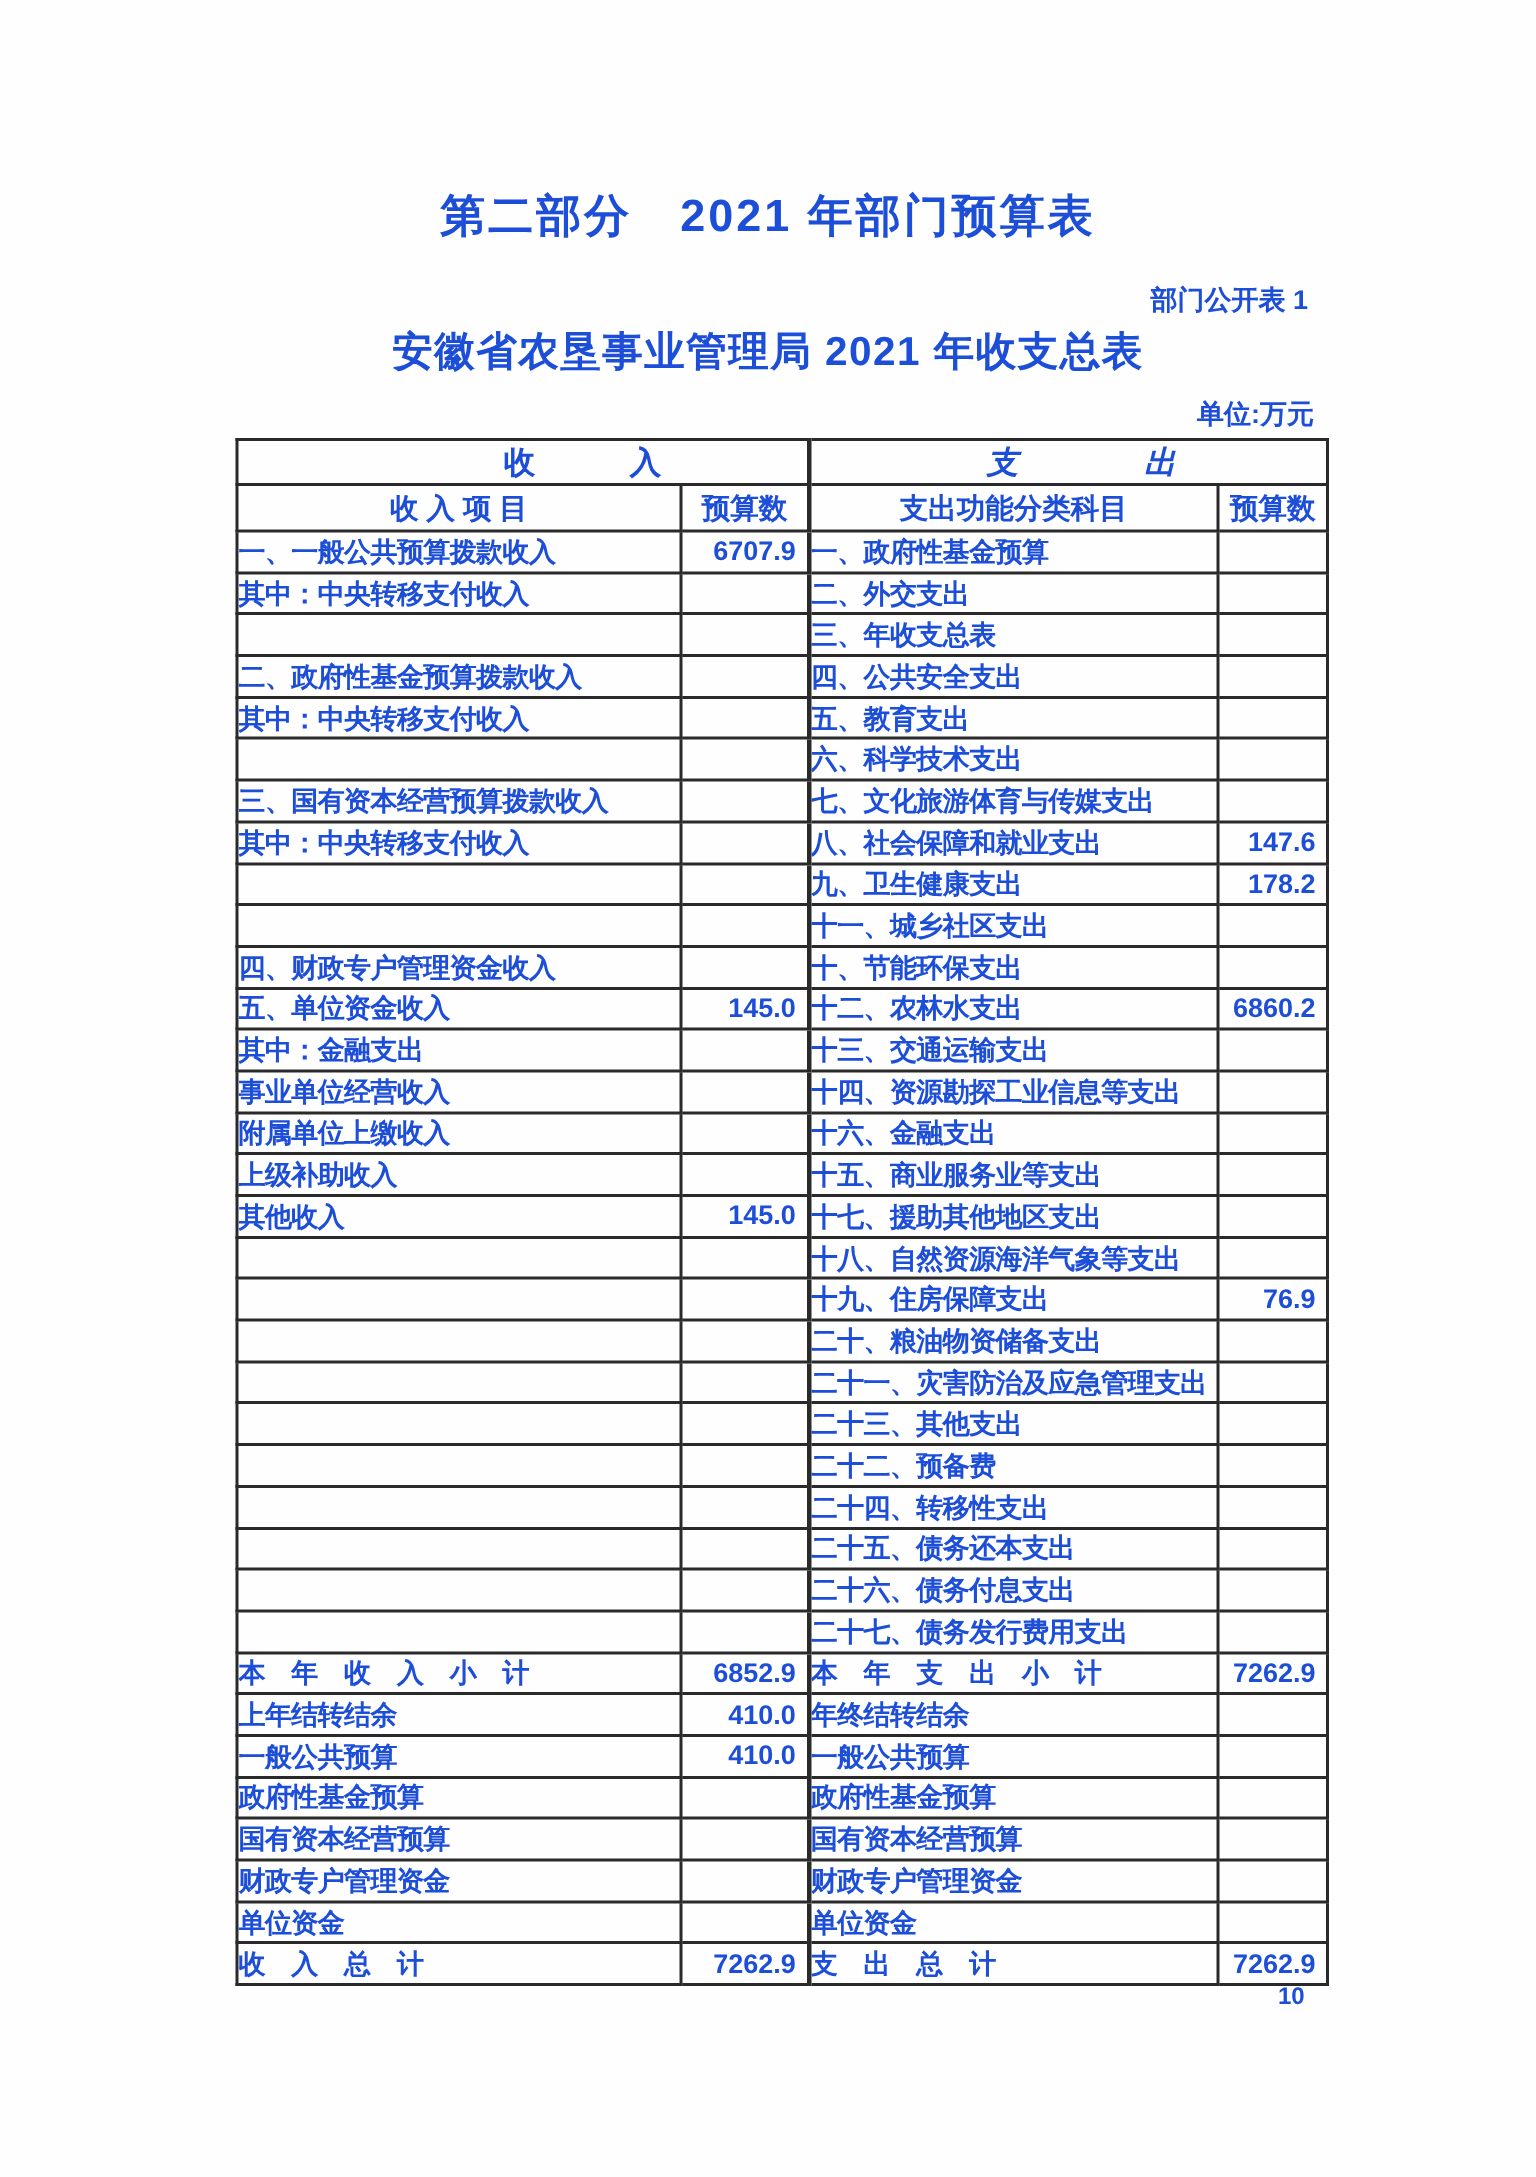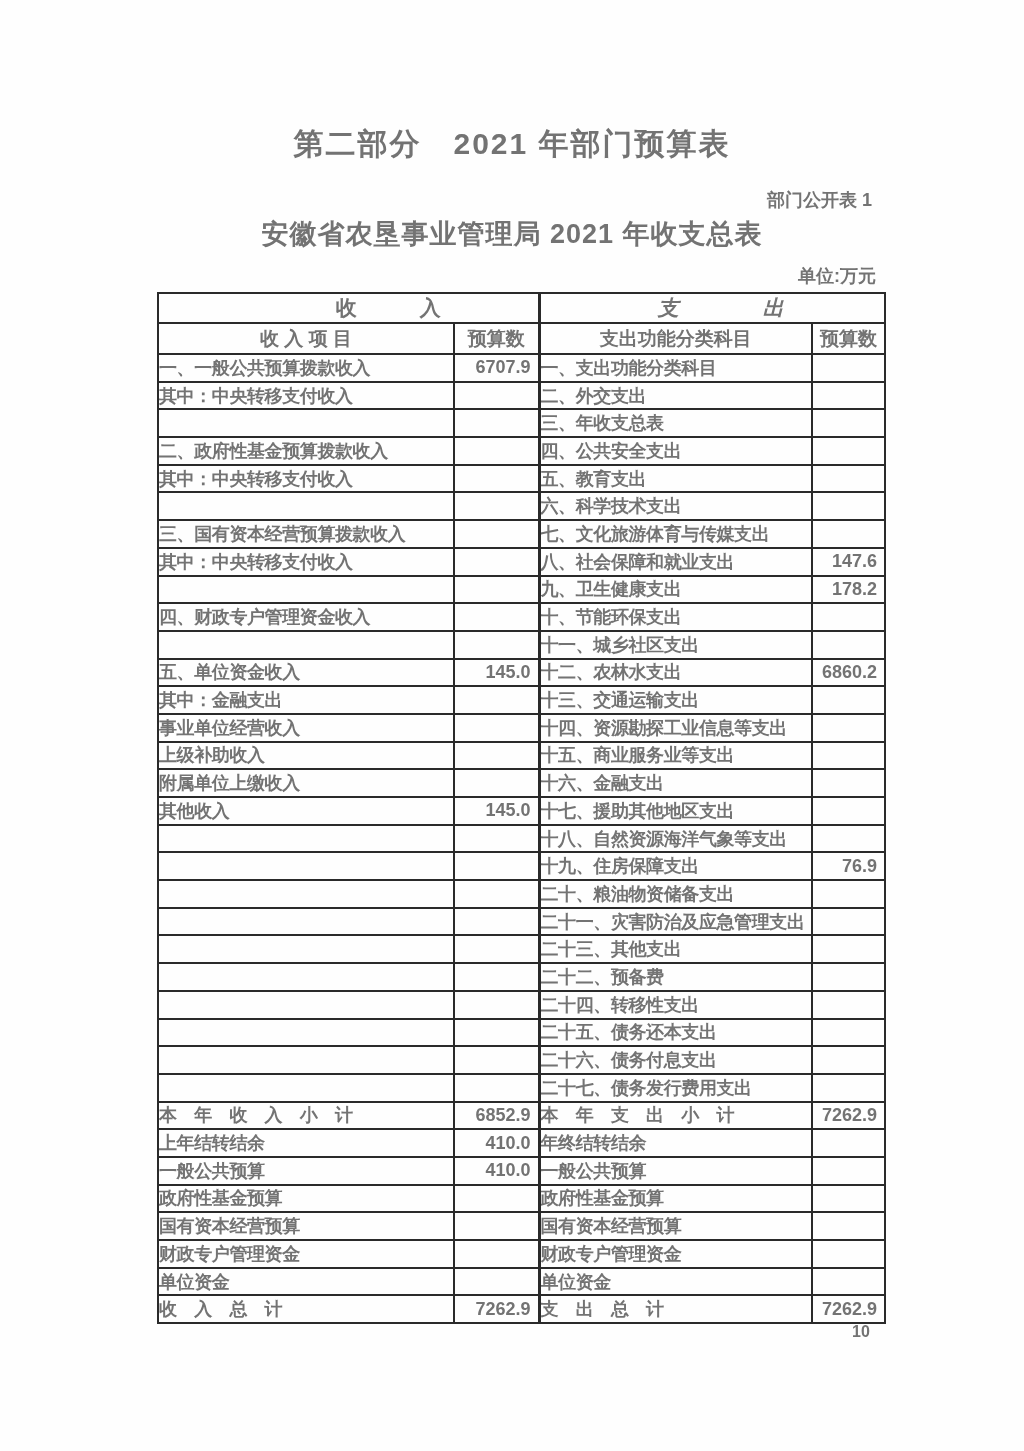--- a/index.html
+++ b/index.html
@@ -1,18 +1,18 @@
 <!DOCTYPE html>
 <html><head>
 <meta charset="utf-8">
 <style>
   html,body{margin:0;padding:0;background:#ffffff;}
   .page{
     position:relative;width:1024px;height:1451px;background:#fefefe;
-    font-family:"Liberation Sans","DejaVu Sans",sans-serif;color:#737373;overflow:hidden;
+    font-family:"Liberation Sans","DejaVu Sans",sans-serif;color:#1d4ed8;overflow:hidden;
   }
   .section-title{
     position:absolute;top:124px;left:0;width:100%;text-align:center;
     font-size:30px;font-weight:800;letter-spacing:2px;white-space:nowrap;
   }
   .table-label{position:absolute;top:188px;right:152px;font-size:18px;font-weight:600;}
   .main-title{
     position:absolute;top:216px;left:0;width:100%;text-align:center;
     font-size:27px;font-weight:900;letter-spacing:1px;white-space:nowrap;
   }
@@ -66,21 +66,21 @@
         <th class="colhead">收 入 项 目</th>
         <th class="colhead">预算数</th>
         <th class="colhead mid">支出功能分类科目</th>
         <th class="colhead">预算数</th>
       </tr>
     </thead>
     <tbody>
         <tr>
           <td class="lbl L0">一、一般公共预算拨款收入</td>
           <td class="amt">6707.9</td>
-          <td class="lbl mid L0">一、支出功能分类科目</td>
+          <td class="lbl mid L0">一、政府性基金预算</td>
           <td class="amt"></td>
         </tr>
         <tr>
           <td class="lbl L1">其中：中央转移支付收入</td>
           <td class="amt"></td>
           <td class="lbl mid L0">二、外交支出</td>
           <td class="amt"></td>
         </tr>
         <tr>
           <td class="lbl L0"></td>
@@ -118,29 +118,29 @@
           <td class="lbl mid L0">八、社会保障和就业支出</td>
           <td class="amt">147.6</td>
         </tr>
         <tr>
           <td class="lbl L0"></td>
           <td class="amt"></td>
           <td class="lbl mid L0">九、卫生健康支出</td>
           <td class="amt">178.2</td>
         </tr>
         <tr>
+          <td class="lbl L0"></td>
+          <td class="amt"></td>
+          <td class="lbl mid L0">十一、城乡社区支出</td>
+          <td class="amt"></td>
+        </tr>
+        <tr>
           <td class="lbl L0">四、财政专户管理资金收入</td>
           <td class="amt"></td>
           <td class="lbl mid L0">十、节能环保支出</td>
-          <td class="amt"></td>
-        </tr>
-        <tr>
-          <td class="lbl L0"></td>
-          <td class="amt"></td>
-          <td class="lbl mid L0">十一、城乡社区支出</td>
           <td class="amt"></td>
         </tr>
         <tr>
           <td class="lbl L0">五、单位资金收入</td>
           <td class="amt">145.0</td>
           <td class="lbl mid L0">十二、农林水支出</td>
           <td class="amt">6860.2</td>
         </tr>
         <tr>
           <td class="lbl L1">其中：金融支出</td>
@@ -148,29 +148,29 @@
           <td class="lbl mid L0">十三、交通运输支出</td>
           <td class="amt"></td>
         </tr>
         <tr>
           <td class="lbl L2">事业单位经营收入</td>
           <td class="amt"></td>
           <td class="lbl mid L0">十四、资源勘探工业信息等支出</td>
           <td class="amt"></td>
         </tr>
         <tr>
+          <td class="lbl L2">附属单位上缴收入</td>
+          <td class="amt"></td>
+          <td class="lbl mid L0">十六、金融支出</td>
+          <td class="amt"></td>
+        </tr>
+        <tr>
           <td class="lbl L2">上级补助收入</td>
           <td class="amt"></td>
           <td class="lbl mid L0">十五、商业服务业等支出</td>
-          <td class="amt"></td>
-        </tr>
-        <tr>
-          <td class="lbl L2">附属单位上缴收入</td>
-          <td class="amt"></td>
-          <td class="lbl mid L0">十六、金融支出</td>
           <td class="amt"></td>
         </tr>
         <tr>
           <td class="lbl L2">其他收入</td>
           <td class="amt">145.0</td>
           <td class="lbl mid L0">十七、援助其他地区支出</td>
           <td class="amt"></td>
         </tr>
         <tr>
           <td class="lbl L0"></td>

